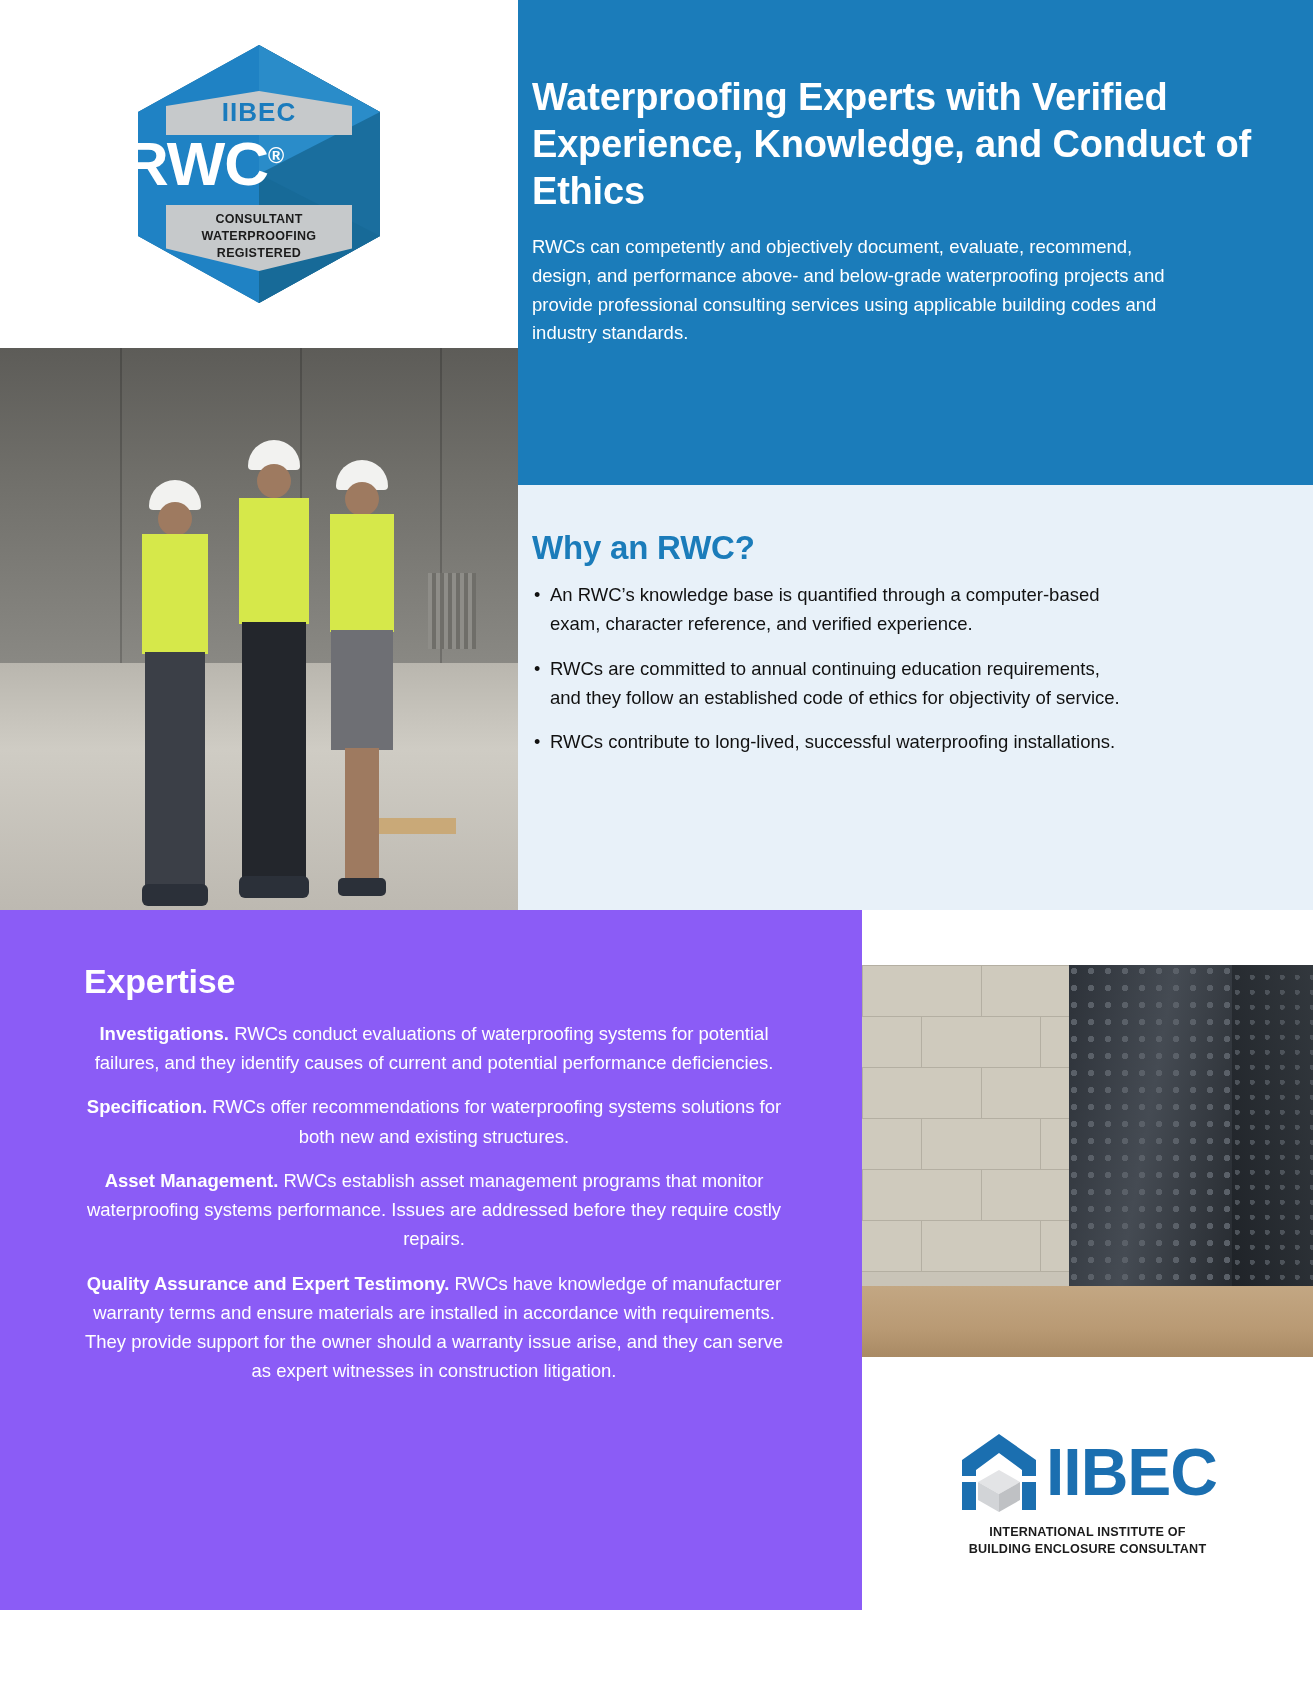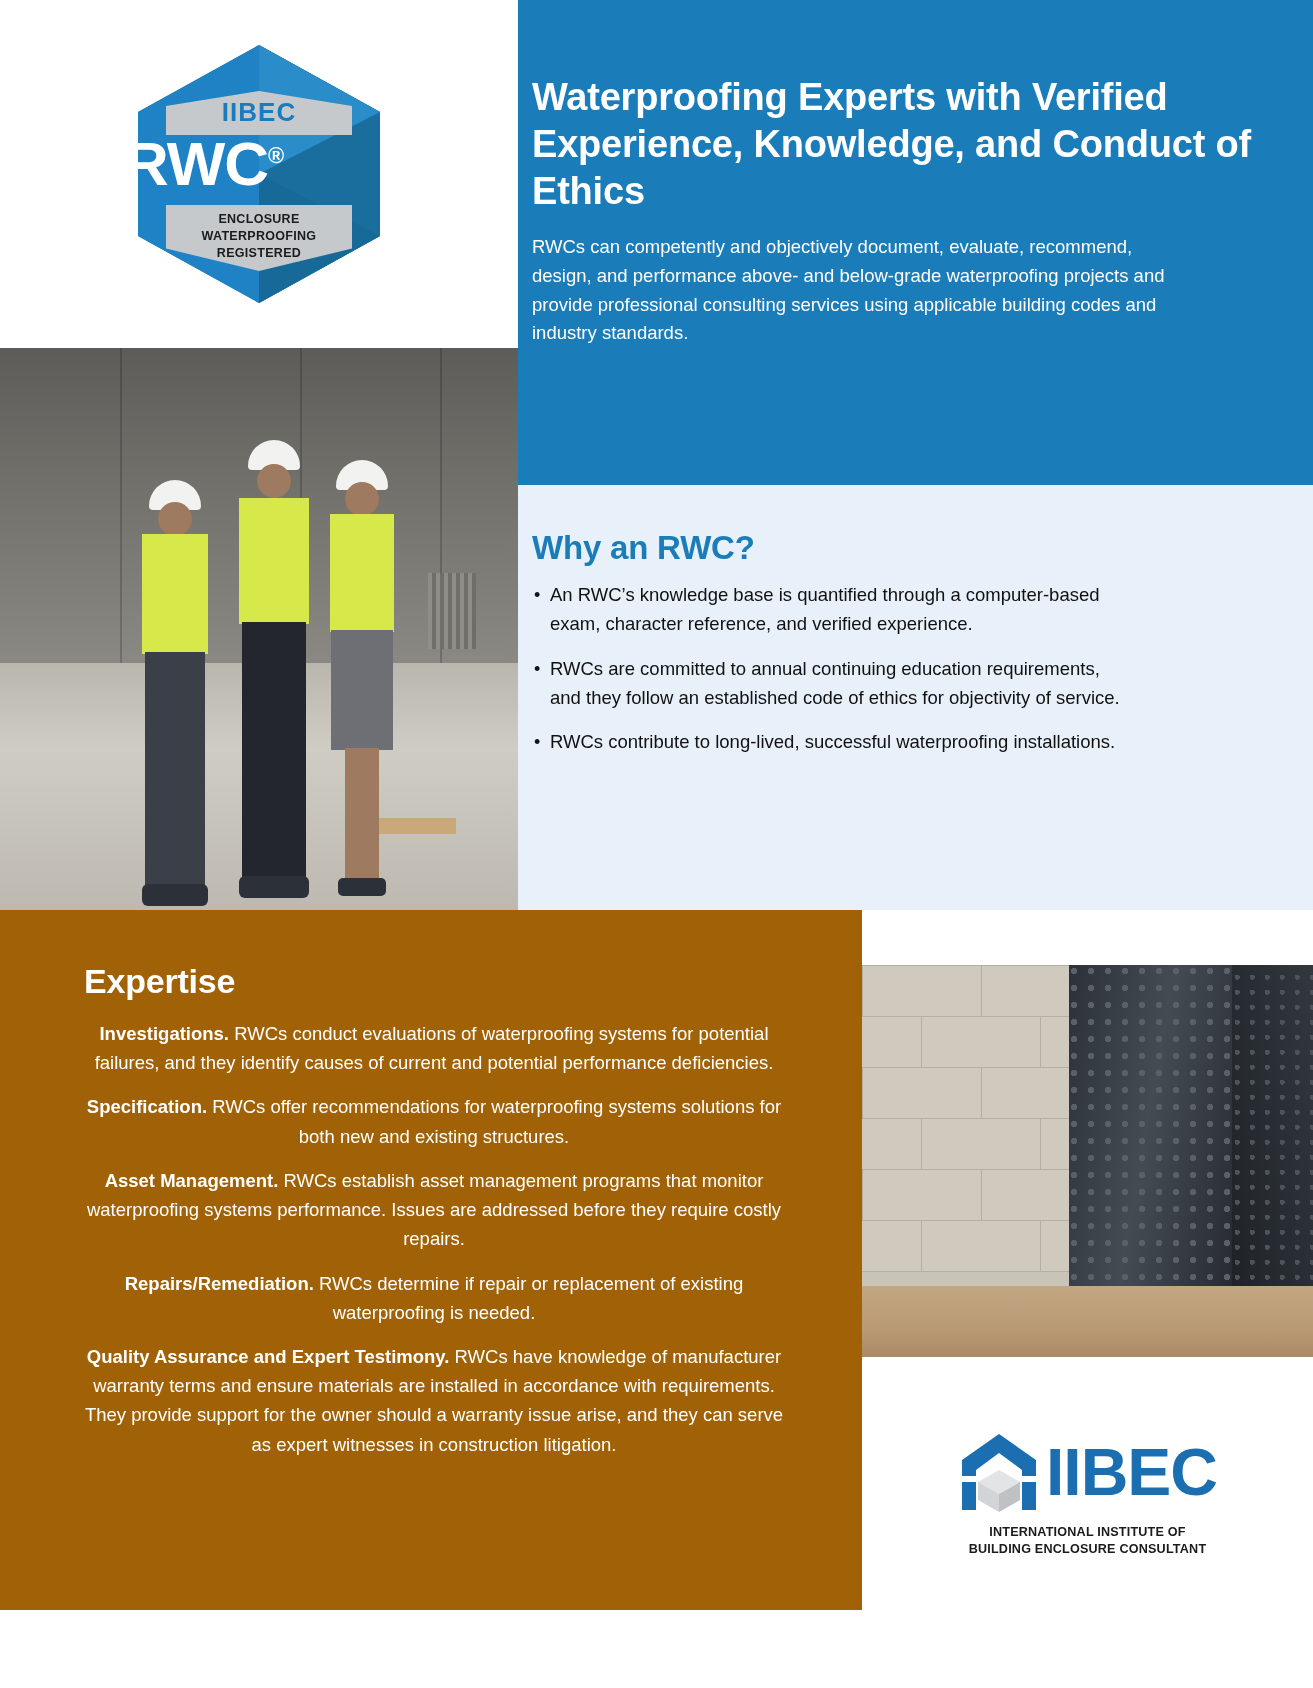--- a/index.html
+++ b/index.html
@@ -121,21 +121,21 @@
     position:relative; padding-left:18px; color:#111; font-size:18.5px;
     line-height:1.56; margin-bottom:16px; max-width:600px;
   }
   .why li .bull{
     position:absolute; left:2px; top:0; font-size:18px; line-height:1.56;
   }
 
   
   .expertise{
     position:absolute; left:0; top:910px; width:862px; height:700px;
-    background:#a16207; padding:52px 70px 0 84px;
+    background:#8b5cf6; padding:52px 70px 0 84px;
   }
   .expertise h2{
     color:#ffffff; font-weight:bold; font-size:34px; margin-bottom:18px;
     letter-spacing:-0.2px;
   }
   .expertise p{
     color:#ffffff; font-size:18.5px; line-height:1.58; margin-bottom:15px;
     max-width:700px;
     text-align:center;
   }
@@ -216,21 +216,21 @@
         <polygon points="135,6 14,73 14,197 135,264 135,135" fill="#1f82c4"></polygon>
         <polygon points="135,6 256,73 135,135" fill="#2a8cc9"></polygon>
         <polygon points="135,264 256,197 135,135" fill="#176a98"></polygon>
       </svg>
       <div class="badge-inner">
         <div class="band band-top"></div>
         <div class="band band-bot"></div>
         <div class="iibec-txt">IIBEC</div>
         <div class="rwc-txt"><span>RWC</span><sup>®</sup></div>
         <div class="sub-txt">
-          <div>ENCLOSURE</div>
+          <div>CONSULTANT</div>
           <div>WATERPROOFING</div>
           <div>REGISTERED</div>
         </div>
       </div>
     </div>
   </div>
 
   <div class="hero-blue">
     <div class="hero-h1">Waterproofing Experts with Verified Experience, Knowledge, and Conduct of Ethics</div>
     <div class="hero-p">RWCs can competently and objectively document, evaluate, recommend, design, and performance above- and below-grade waterproofing projects and provide professional consulting services using applicable building codes and industry standards.</div>
@@ -293,21 +293,20 @@
       </li>
     </ul>
   </div>
 
   <div class="blue-left-edge"></div>
   <div class="expertise">
     <h2>Expertise</h2>
     <p><b>Investigations.</b><span> RWCs conduct evaluations of waterproofing systems for potential failures, and they identify causes of current and potential performance deficiencies.</span></p>
     <p><b>Specification.</b><span> RWCs offer recommendations for waterproofing systems solutions for both new and existing structures.</span></p>
     <p><b>Asset Management.</b><span> RWCs establish asset management programs that monitor waterproofing systems performance. Issues are addressed before they require costly repairs.</span></p>
-    <p><b>Repairs/Remediation.</b><span> RWCs determine if repair or replacement of existing waterproofing is needed.</span></p>
     <p><b>Quality Assurance and Expert Testimony.</b><span> RWCs have knowledge of manufacturer warranty terms and ensure materials are installed in accordance with requirements. They provide support for the owner should a warranty issue arise, and they can serve as expert witnesses in construction litigation.</span></p>
   </div>
   <div class="bottom-white-left"></div>
 
   <div class="right-white-top"></div>
   <div class="photo-dimple">
     <div class="pd-wall">
       <div class="pd-block" style="left:0;    top:0;    width:120px; height:52px;"></div>
       <div class="pd-block" style="left:119px;top:0;    width:120px; height:52px;"></div>
       <div class="pd-block" style="left:-60px;top:51px; width:120px; height:52px;"></div>

